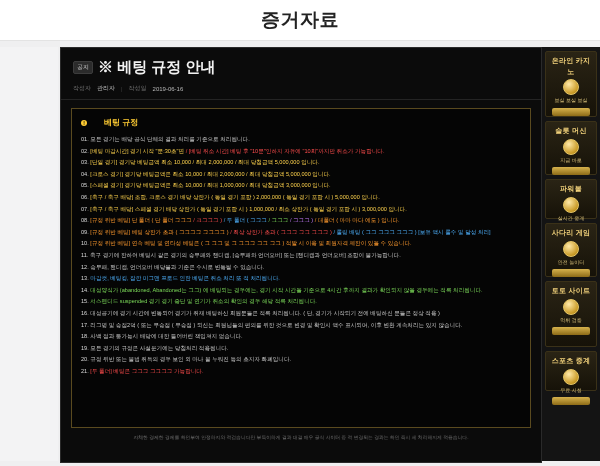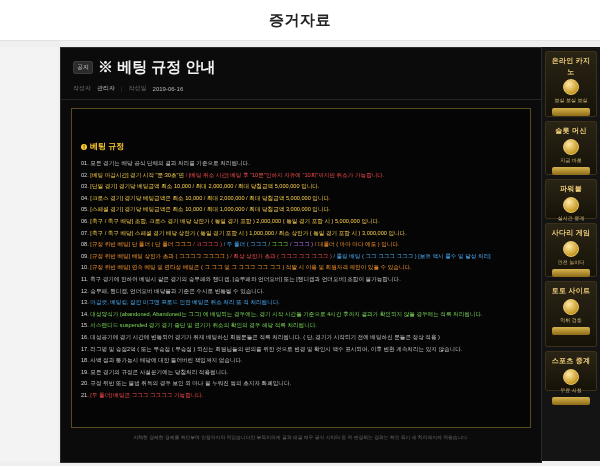--- a/index.html
+++ b/index.html
@@ -15,21 +15,21 @@
   }
   .page-header {
     height: 40px;
     background: #ffffff;
     display: flex;
     align-items: center;
     justify-content: center;
     border-bottom: 1px solid #e3e3e3;
   }
   .page-title {
-    font-size: 15px;
+    font-size: 19px;
     font-weight: bold;
     color: #222222;
     letter-spacing: 0.5px;
   }
   .page-body {
     position: relative;
     width: 600px;
     height: 426px;
     background: #efeff0;
     overflow: hidden;
@@ -146,22 +146,21 @@
     box-sizing: border-box;
     overflow: hidden;
   }
   .rule-head {
     color: #ffcc33;
     font-size: 8px;
     font-weight: bold;
     margin-bottom: 6px;
     display: flex;
     align-items: center;
-    gap: 3px;
-    margin-top: 24px;
+    gap: 17px;
   }
   .rule-head .dot {
     display: inline-block;
     width: 6px;
     height: 6px;
     border-radius: 50%;
     background: #ffcc33;
     color: #050505;
     font-size: 5px;
     line-height: 6px;

